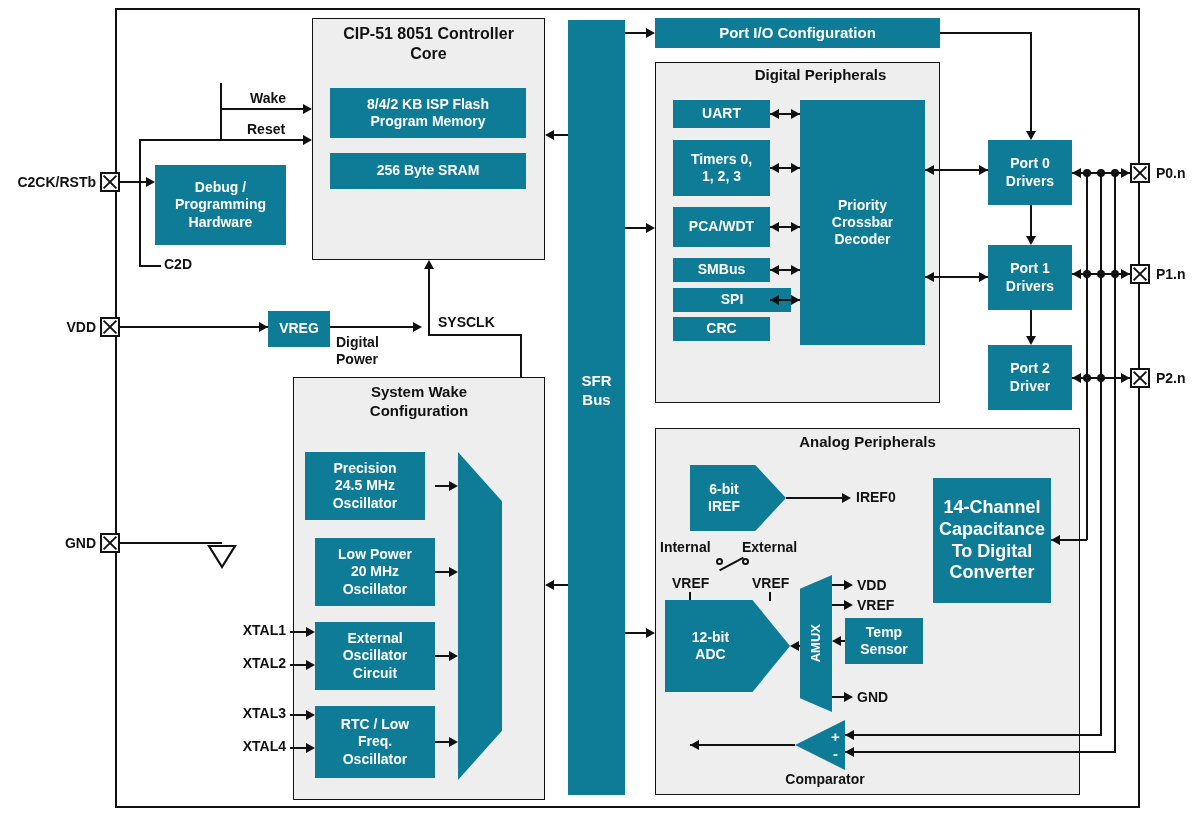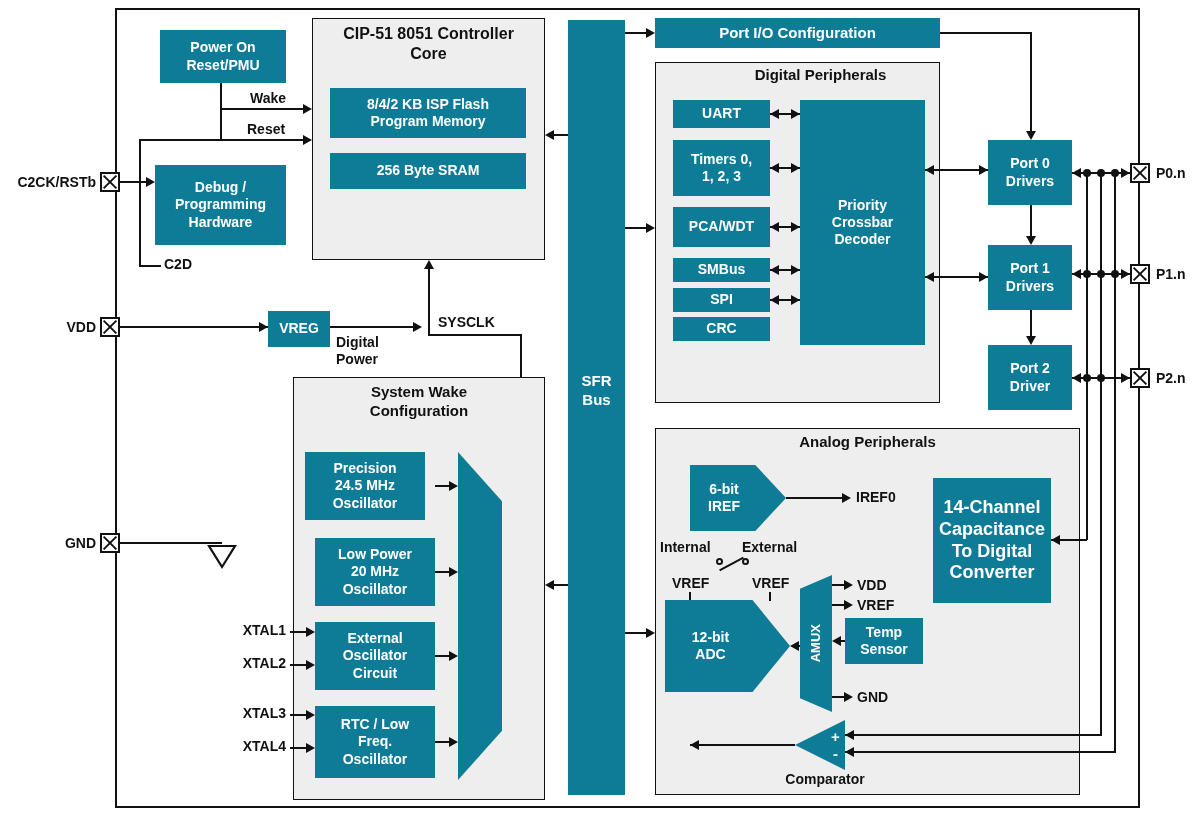--- a/index.html
+++ b/index.html
@@ -75,22 +75,20 @@
     </div>
   <div class="lbl" style="left:1156px; top:266px;">P1.n</div>
   <div class="pin" style="left:1130px; top:368px;">
       <svg viewBox="0 0 20 20">
         <line x1="2" y1="2" x2="18" y2="18" stroke="#111" stroke-width="2.4"></line>
         <line x1="18" y1="2" x2="2" y2="18" stroke="#111" stroke-width="2.4"></line>
       </svg>
     </div>
   <div class="lbl" style="left:1156px; top:370px;">P2.n</div>
 
-  <div class="blk" style="left:160px; top:30px; width:126px; height:53px;">Power On
-Reset/PMU</div>
   <div class="blk" style="left:155px; top:165px; width:131px; height:80px;">Debug /
 Programming
 Hardware</div>
   <div class="lbl" style="left:250px; top:90px;">Wake</div>
   <div class="lbl" style="left:247px; top:121px;">Reset</div>
   <div class="lbl" style="left:164px; top:256px;">C2D</div>
   <div class="wire" style="left:220px; top:83px; width:2px; height:57px;"></div>
   <div class="wire" style="left:220px; top:108px; width:84px; height:2px;"></div>
   <div class="arr r" style="left:303px; top:104px;"></div>
   <div class="wire" style="left:139px; top:139px; width:165px; height:2px;"></div>
@@ -185,21 +183,21 @@
   <div class="wire" style="left:1030px; top:32px; width:2px; height:100px;"></div>
   <div class="arr d" style="left:1026px; top:131px;"></div>
 
   <div class="panel" style="left:655px; top:62px; width:285px; height:341px;"></div>
   <div class="title" style="left:655px; top:66px; width:331px;">Digital Peripherals</div>
   <div class="blk" style="left:673px; top:100px; width:97px; height:28px;">UART</div>
   <div class="blk" style="left:673px; top:140px; width:97px; height:56px;">Timers 0,
 1, 2, 3</div>
   <div class="blk" style="left:673px; top:207px; width:97px; height:40px;">PCA/WDT</div>
   <div class="blk" style="left:673px; top:258px; width:97px; height:24px;">SMBus</div>
-  <div class="blk" style="left:673px; top:288px; width:97px; height:24px;">SPI</div>
+  <div class="blk" style="left:673px; top:288px; width:118px; height:24px;">SPI</div>
   <div class="blk" style="left:673px; top:317px; width:97px; height:24px;">CRC</div>
   <div class="blk" style="left:800px; top:100px; width:125px; height:245px;">Priority
 Crossbar
 Decoder</div>
 
   <div class="wire" style="left:770px; top:113px; width:30px; height:2px;"></div>
   <div class="arr l" style="left:770px; top:109px;"></div>
   <div class="arr r" style="left:791px; top:109px;"></div>
   <div class="wire" style="left:770px; top:167px; width:30px; height:2px;"></div>
   <div class="arr l" style="left:770px; top:163px;"></div>

